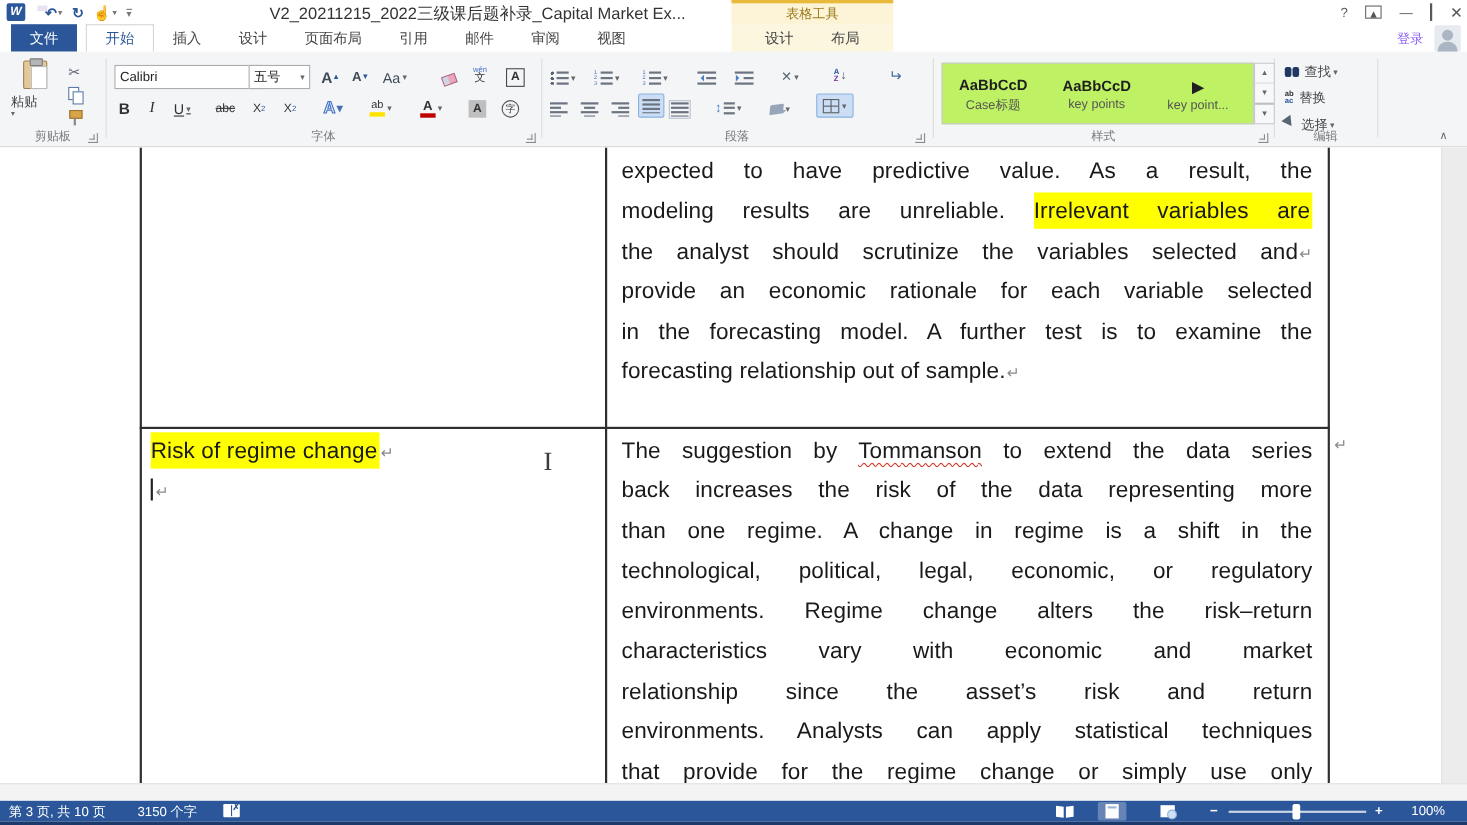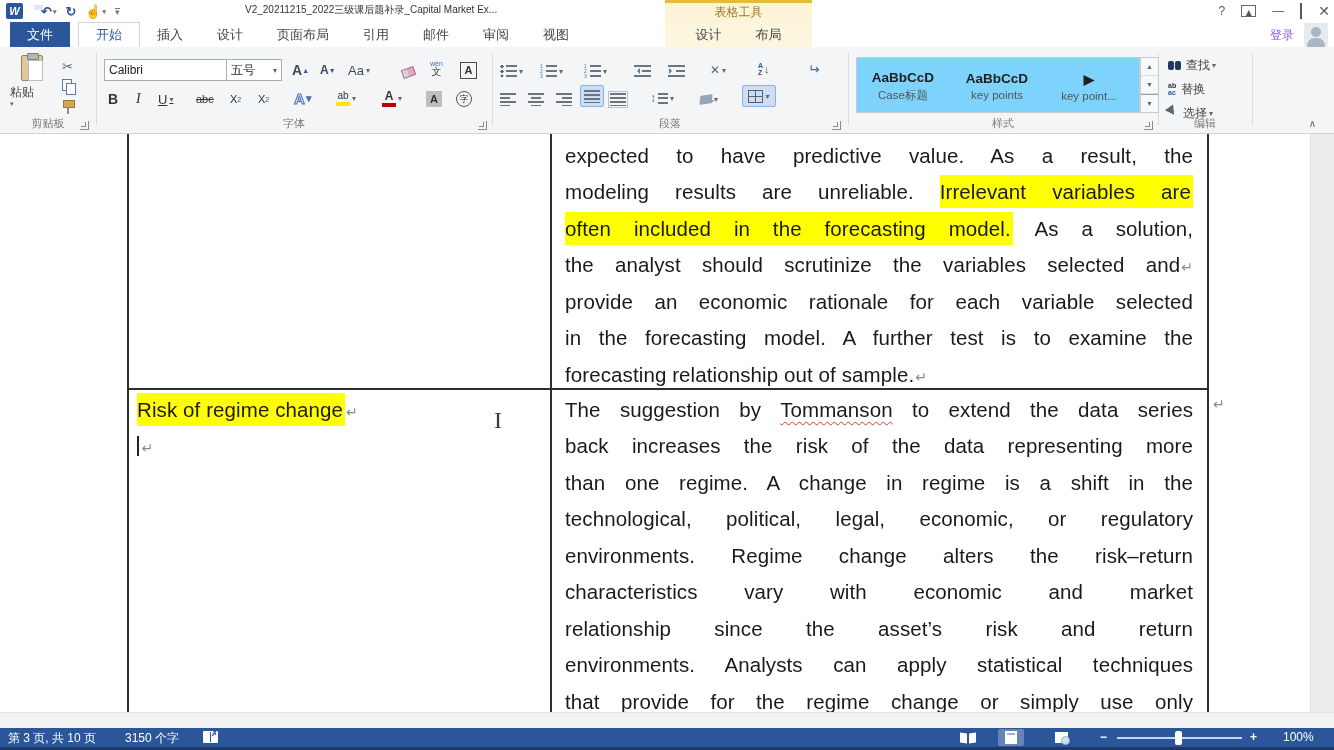--- a/index.html
+++ b/index.html
@@ -12,21 +12,21 @@
   #titlebar{position:absolute;left:0;top:0;width:1334px;height:22px;background:#fff}
   .qat{position:absolute;left:6px;top:1px;height:20px;display:flex;align-items:center;gap:9px}
   .wlogo{width:17px;height:16px;background:#2b579a;color:#fff;font-weight:bold;font-size:11px;display:flex;align-items:center;justify-content:center;border-radius:2px}
   .ic-save{width:13px;height:13px;background:#7b5ea7;position:relative;border-radius:1px}
   .ic-save::before{content:"";position:absolute;left:3px;top:1px;width:7px;height:4px;background:#fff}
   .ic-save::after{content:"";position:absolute;left:2px;bottom:1px;width:9px;height:5px;background:#e8e2f2}
   .qglyph{font-size:13px;color:#2b579a;font-weight:bold;line-height:1}
   .qglyph.gray{color:#8a8a8a}
   .qdd::after{content:"▾";font-size:7px;color:#777;margin-left:1px;vertical-align:2px}
   .qat-custom{font-size:9px;color:#777;border-top:1px solid #777;line-height:5px;padding-top:1px}
-  .doctitle{position:absolute;left:245px;top:3px;font-size:10px;color:#333;white-space:nowrap}
+  .doctitle{position:absolute;left:245px;top:3px;font-size:15px;color:#333;white-space:nowrap}
   .ctxhdr{position:absolute;left:665px;top:0;width:147px;height:22px;background:#fdf4d7;border-top:3px solid #e9b93c;
           display:flex;align-items:center;justify-content:center;font-size:12px;color:#9a7b1a}
   .winbtns{position:absolute;right:4px;top:0;height:22px;display:flex;align-items:center;gap:16px}
   .winbtns span{font-size:12px;color:#585858;line-height:1}
   .ic-ribbonopts{width:15px;height:12px;border:1px solid #666;font-size:8px;display:flex;align-items:flex-start;justify-content:center;color:#666}
   .ic-restore{width:10px;height:10px;border:1px solid #585858;position:relative;background:#fff}
   .ic-restore::before{content:"";position:absolute;left:2px;top:-3px;width:9px;height:9px;border:1px solid #585858;z-index:-1}
 
   
   #tabsrow{position:absolute;left:0;top:22px;width:1334px;height:25px;background:#fff}
@@ -122,21 +122,21 @@
      linear-gradient(#6b7480,#6b7480) 0 0/10px 2px no-repeat,
      linear-gradient(#6b7480,#6b7480) 0 4.5px/10px 2px no-repeat,
      linear-gradient(#6b7480,#6b7480) 0 9px/10px 2px no-repeat}
   .ic-bucket{width:12px;height:9px;background:#97a5b8;transform:skewX(-14deg) rotate(-8deg);border-radius:1px;position:relative}
   .ic-bucket::after{content:"";position:absolute;right:-3px;bottom:-3px;border:3px solid transparent;border-top-color:#97a5b8}
   .ic-borders{width:15px;height:13px;border:1px solid #5a5f66;background:
      linear-gradient(#5a5f66,#5a5f66) center/100% 1px no-repeat,
      linear-gradient(#5a5f66,#5a5f66) center/1px 100% no-repeat}
 
   
-  .stylegallery{position:absolute;left:8px;top:10px;width:284px;height:56px;background:#7dd3fc;border:1px solid #c8cacd;display:flex;overflow:hidden}
+  .stylegallery{position:absolute;left:8px;top:10px;width:284px;height:56px;background:#bef264;border:1px solid #c8cacd;display:flex;overflow:hidden}
   .styleitem{flex:0 0 auto;display:flex;flex-direction:column;align-items:center;justify-content:center;gap:3px;padding-top:2px}
   .styleitem .prev{font-size:13.5px;font-weight:bold;color:#1f1f1f;white-space:nowrap}
   .styleitem .nm{font-size:11.5px;color:#555;white-space:nowrap}
   .stylescroll{position:absolute;left:292px;top:10px;width:19px;height:56px;border:1px solid #c8cacd;background:#f7f8f9;display:flex;flex-direction:column}
   .stylescroll span{flex:1;display:flex;align-items:center;justify-content:center;font-size:7px;color:#666;border-bottom:1px solid #dcdcdc}
   .stylescroll span:last-child{border-bottom:none}
 
   
   .edrow{position:absolute;left:10px;height:18px;display:flex;align-items:center;gap:5px;font-size:12px;color:#444}
   .ic-binoc{width:13px;height:9px;position:relative}
@@ -446,21 +446,20 @@
 <div id="docarea">
   <div class="pagershadow"></div>
   <div class="tb-v" style="left:127px"></div>
   <div class="tb-v" style="left:550px"></div>
   <div class="tb-v" style="left:1207px"></div>
   <div class="tb-h" style="top:254px"></div>
 
   <div class="cell" id="r1right" style="left:565px;top:4px;width:628px">
       <div class="tline"><span>expected to have predictive value. As a result, the</span></div>
       <div class="tline"><span>modeling results are unreliable. </span><span class="hl">Irrelevant variables are</span></div>
-      <div class="tline"><span class="hl">often included in the forecasting model.</span><span> As a solution,</span></div>
       <div class="tline"><span>the analyst should scrutinize the variables selected and</span><span class="pmark">↵</span></div>
       <div class="tline"><span>provide an economic rationale for each variable selected</span></div>
       <div class="tline"><span>in the forecasting model. A further test is to examine the</span></div>
       <div class="tline nojust"><span>forecasting relationship out of sample.</span><span class="pmark">↵</span></div>
     </div>
   <div class="cell" id="r2left" style="left:137px;top:258px;width:400px">
       <div class="tline nojust"><span class="hl">Risk of regime change</span><span class="pmark">↵</span></div>
       <div class="tline nojust"><span class="caret"></span><span class="pmark">↵</span></div>
     </div>
   <div class="cell" id="r2right" style="left:565px;top:258px;width:628px">

